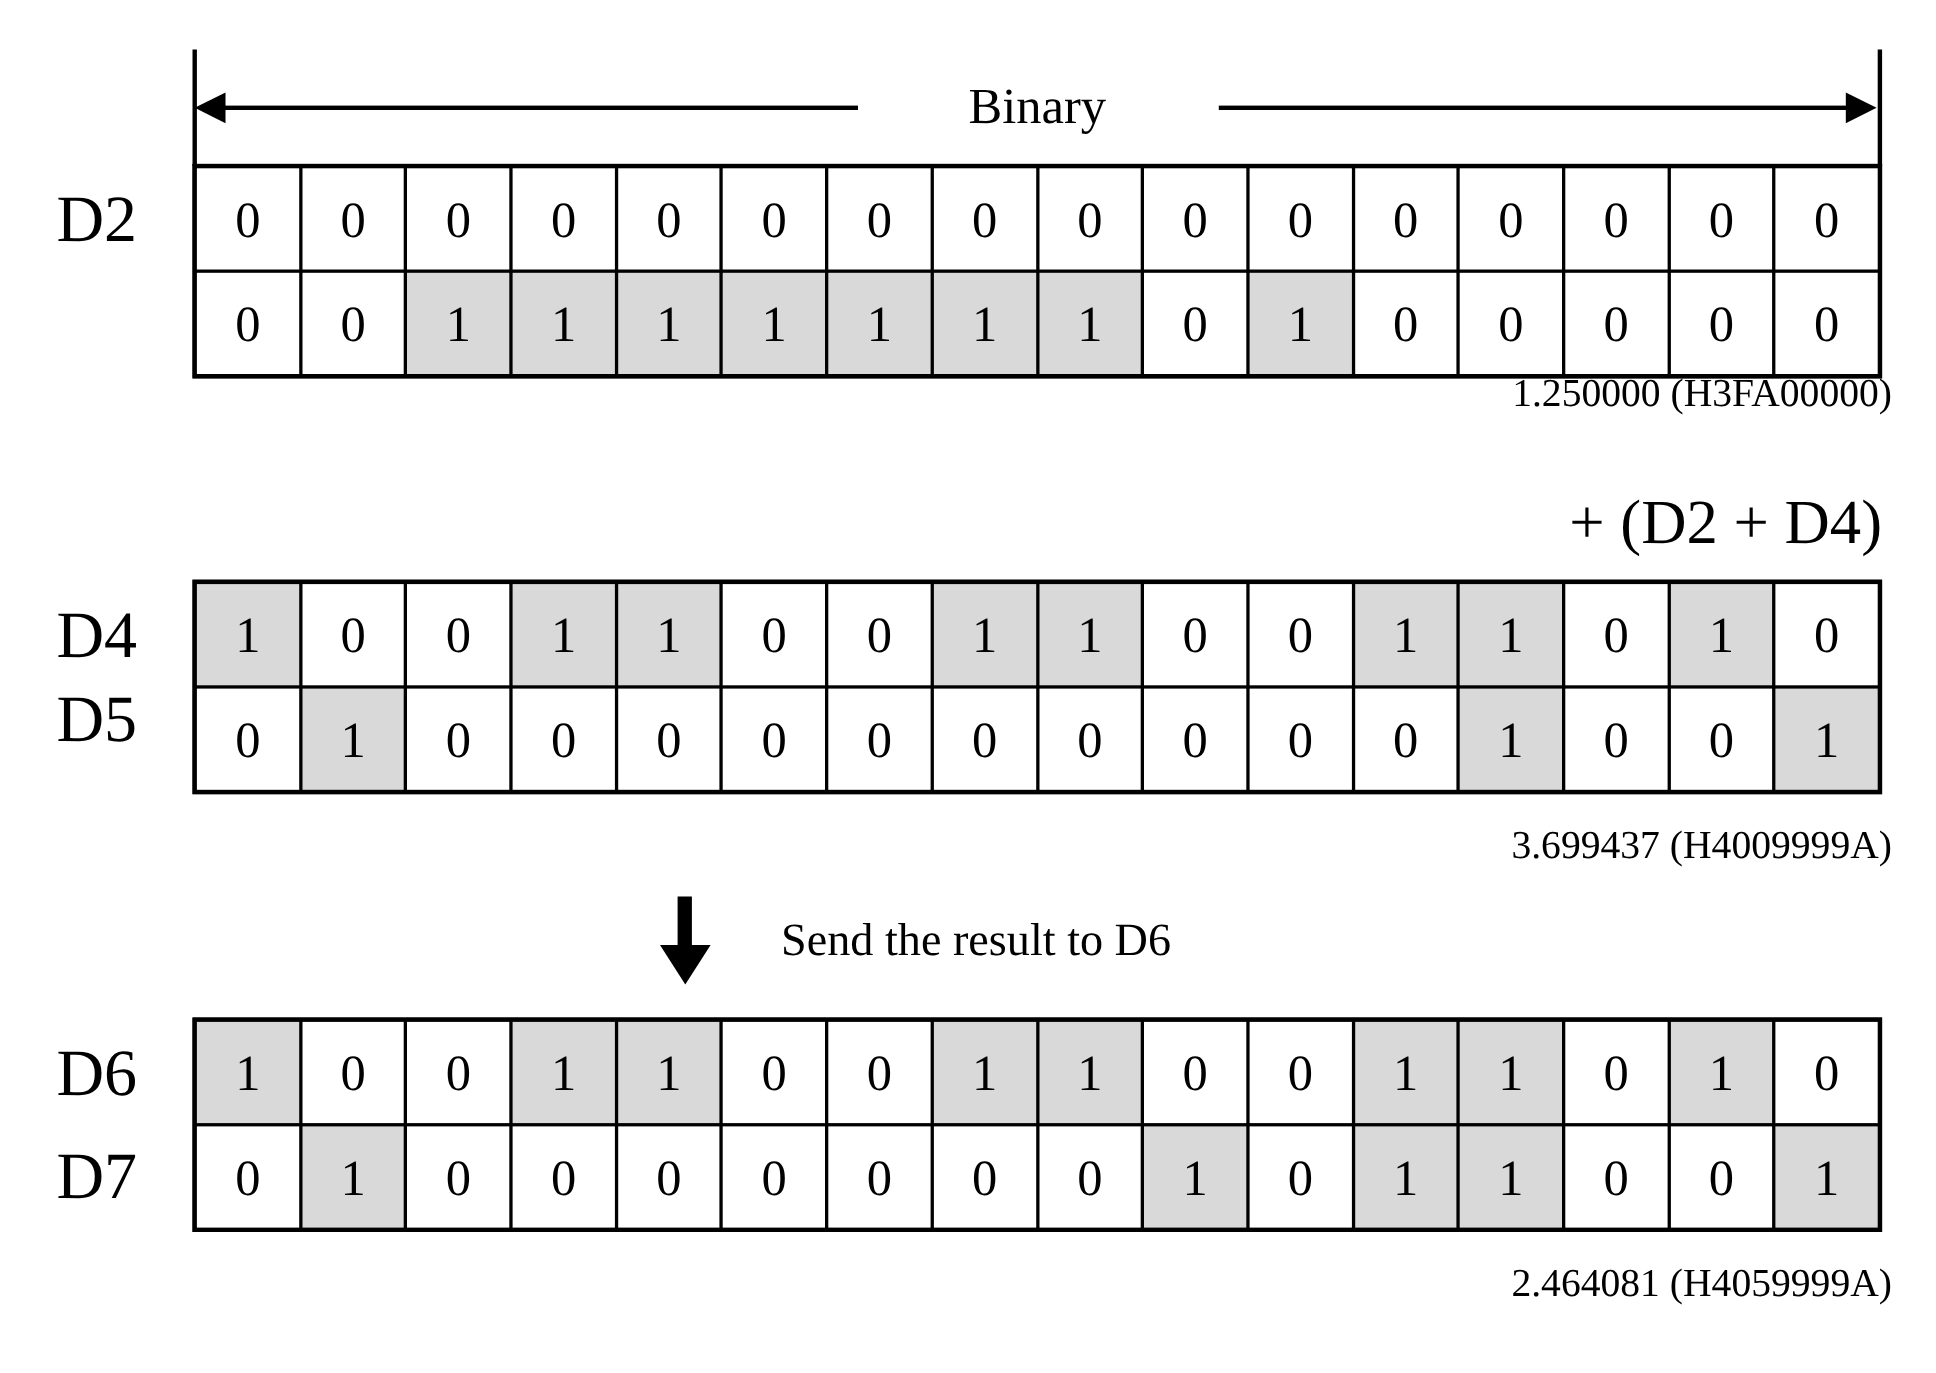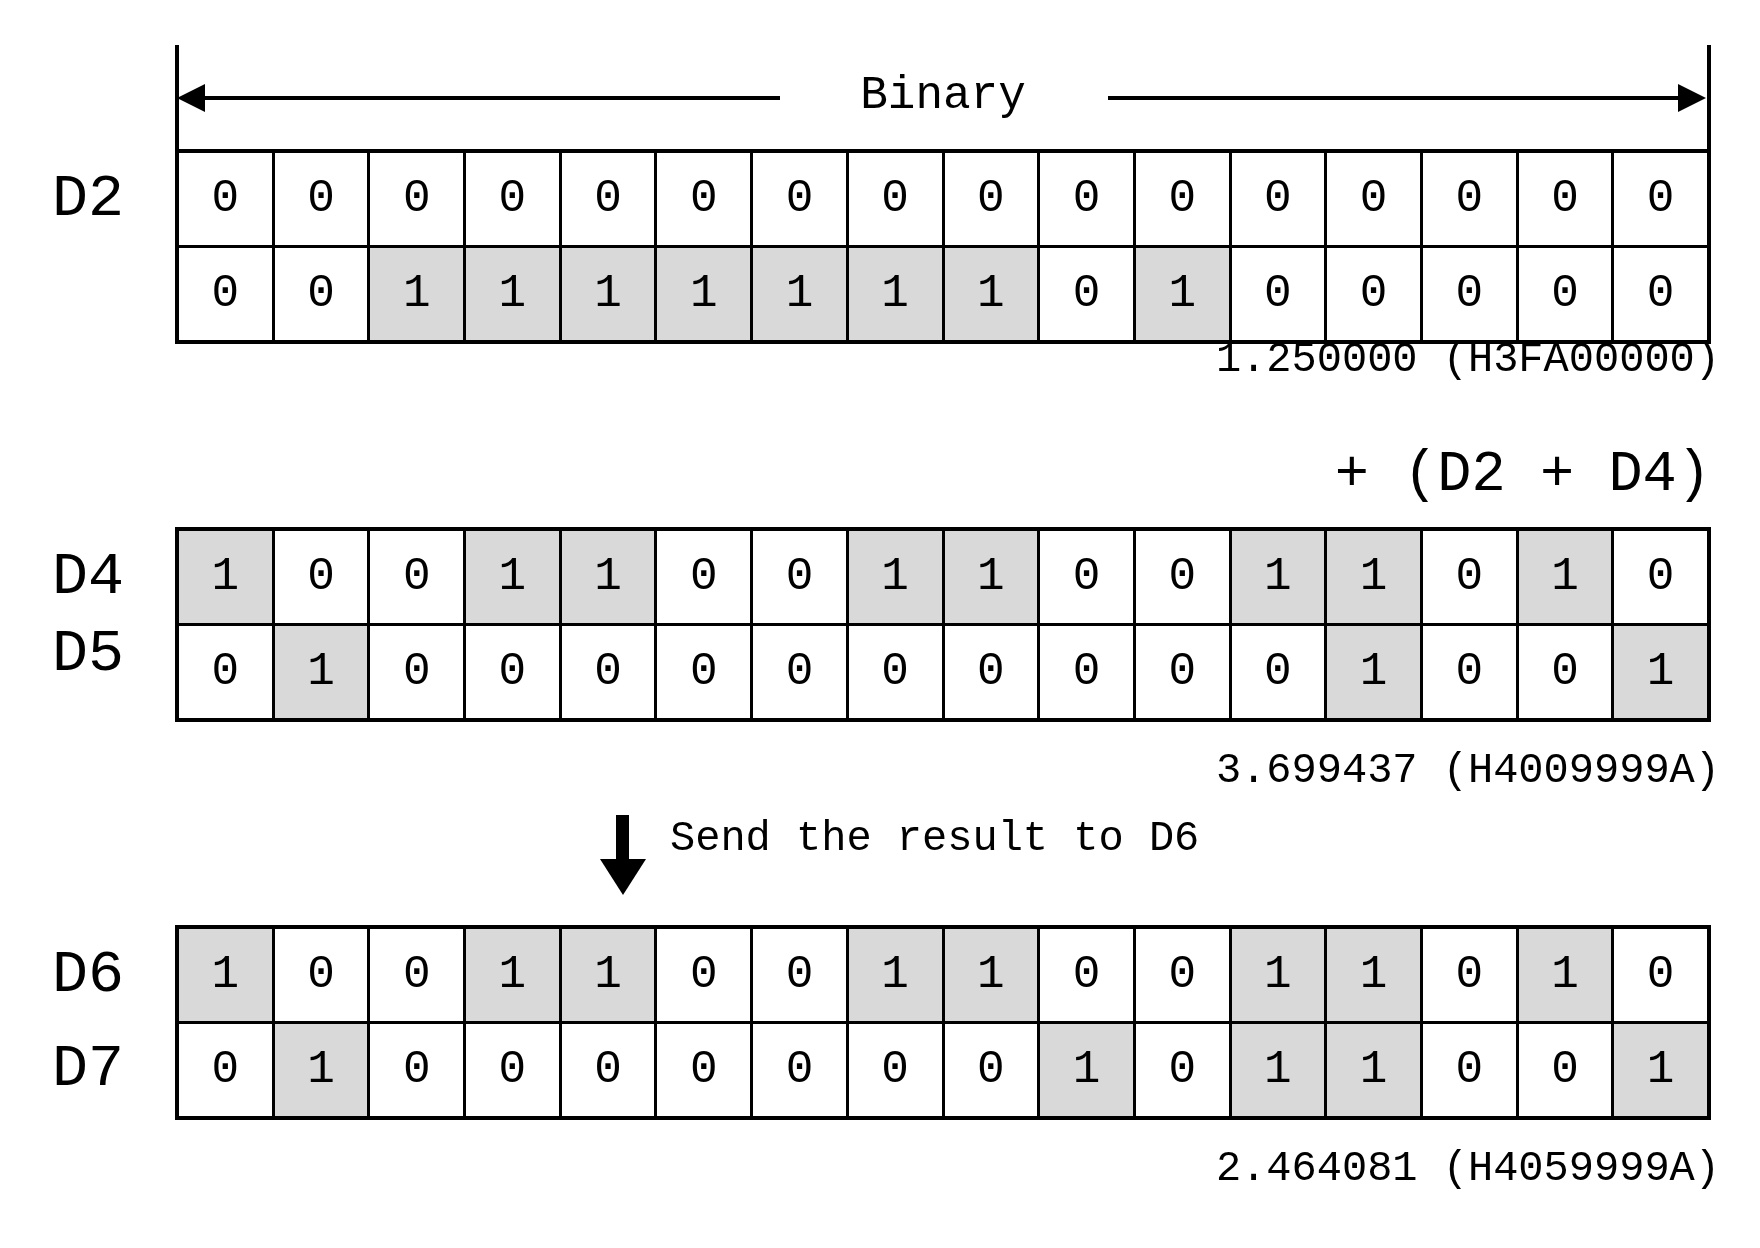--- a/index.html
+++ b/index.html
@@ -1,20 +1,20 @@
 <!DOCTYPE html>
 <html style="--hl: #d9d9d9; --line: #000000; --bg: #ffffff;"><head>
 <meta charset="utf-8">
 <style>
   :root { --hl:#d9d9d9; --line:#000000; --bg:#ffffff; }
   html,body { margin:0; padding:0; background:#fff; }
   .canvas {
     position:relative; width:1760px; height:1248px;
     background:var(--bg); color:#000;
-    font-family:Liberation Mono, monospace;
+    font-family:Liberation Serif, serif;
     overflow:hidden;
   }
   
   .vline { position:absolute; top:45px; height:106px; width:4px; background:var(--line); }
   .vline.left  { left:175px; }
   .vline.right { left:1707px; }
   .shaft { position:absolute; height:4px; background:var(--line); top:96px; }
   .shaft.lft { left:196px;  width:584px; }
   .shaft.rgt { left:1108px; width:574px; }
   .ahead { position:absolute; width:0; height:0; top:84px;
@@ -33,26 +33,26 @@
   .cell { background:#fff; display:flex; align-items:center; justify-content:center;
           font-size:46px; }
   .cell.on { background:var(--hl); }
   .reg-label { position:absolute; left:28px; width:120px; height:92px;
                display:flex; align-items:center; justify-content:center; font-size:60px; }
   
   .l-d2 { top:153px; }  .l-d3 { top:248px; }
   .l-d4 { top:531px; }  .l-d5 { top:608px; }
   .l-d6 { top:929px; }  .l-d7 { top:1023px; }
   
-  .result { position:absolute; right:40px; font-size:42px; text-align:center; }
+  .result { position:absolute; right:40px; font-size:36px; text-align:center; }
   .r1 { top:336px; } .r2 { top:747px; } .r3 { top:1145px; }
   .op-label { position:absolute; left:175px; width:1536px; top:443px;
               text-align:right; font-size:57px; }
   .send-note { position:absolute; left:600px; top:815px;
-               display:flex; gap:24px; }
+               display:flex; align-items:center; gap:64px; }
   .send-note .txt { font-size:42px; }
   .down-arrow { position:relative; width:46px; height:80px; }
   .down-arrow .da-shaft { position:absolute; left:16px; top:0; width:13px; height:48px;
                           background:var(--line); }
   .down-arrow .da-head  { position:absolute; left:0; top:44px; width:0; height:0;
                           border-left:23px solid transparent; border-right:23px solid transparent;
                           border-top:36px solid var(--line); }
 </style>
 </head>
 <body>

